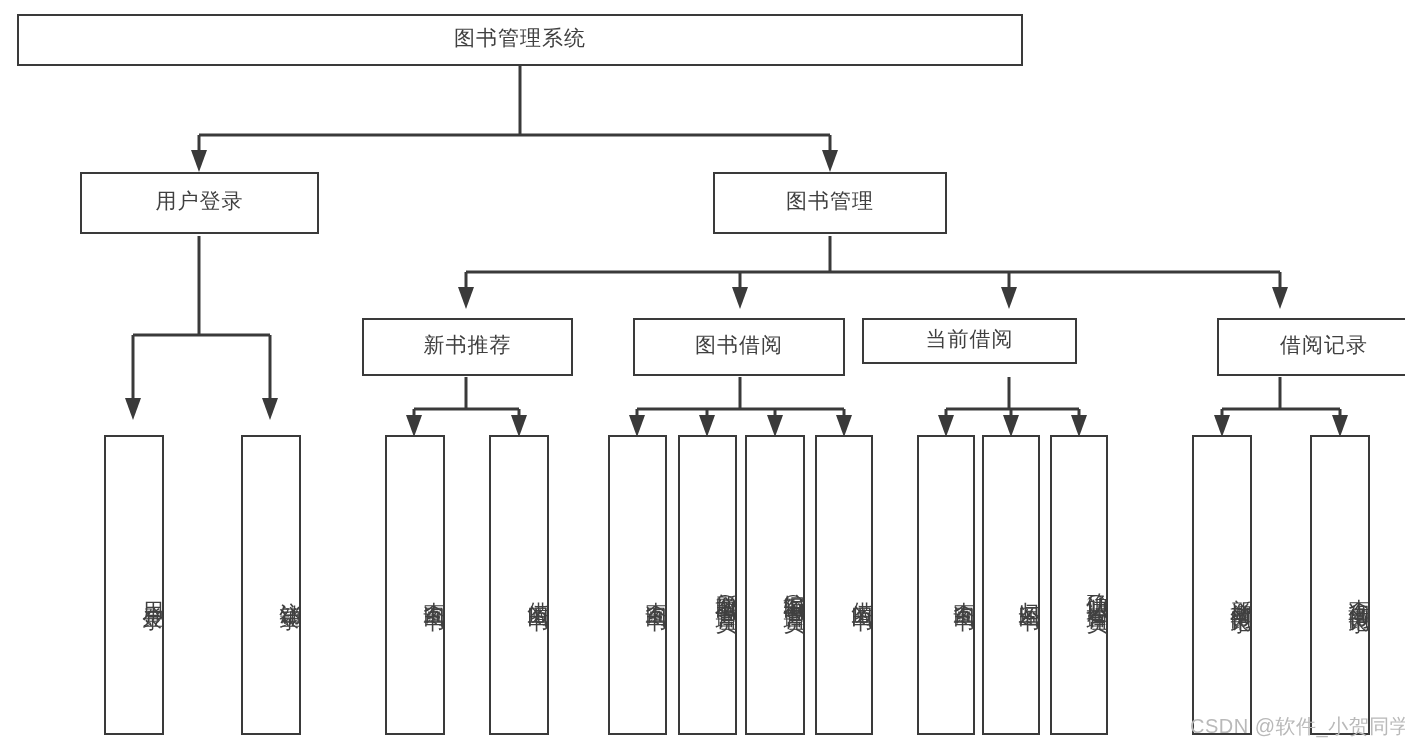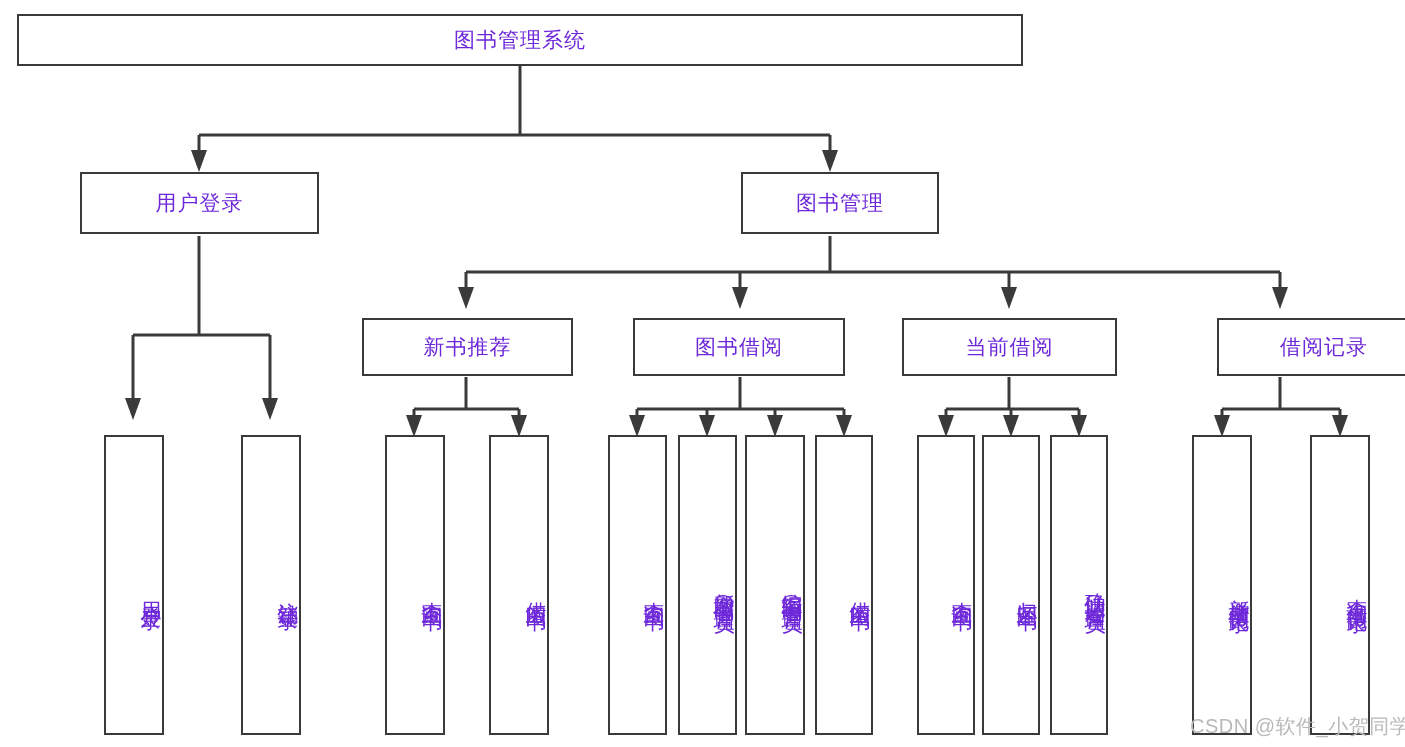--- a/index.html
+++ b/index.html
@@ -26,21 +26,22 @@
     pointer-events: none;
   }
   .node {
     position: absolute;
     box-sizing: border-box;
     background: #ffffff;
     border: 2px solid #3a3a3a;
     display: flex;
     align-items: center;
     justify-content: center;
-    color: #6d28d9;
+    color: #404040;
+    font-family: Liberation Mono, monospace;
   }
   .node.h {
     font-size: 21px;
     letter-spacing: 1px;
     line-height: 1.1;
   }
   .node.v {
     writing-mode: vertical-rl;
     text-orientation: upright;
     font-size: 21px;
@@ -145,31 +146,31 @@
     </g>
   </svg>
 
   <div class="node h" style="left:17px; top:14px; width:1006px; height:52px;">
     <span class="lbl">图书管理系统</span>
   </div>
 
   <div class="node h" style="left:80px; top:172px; width:239px; height:62px;">
     <span class="lbl">用户登录</span>
   </div>
-  <div class="node h" style="left:713px; top:172px; width:198px; height:62px;margin-left:28px;">
+  <div class="node h" style="left:713px; top:172px; width:234px; height:62px;">
     <span class="lbl">图书管理</span>
   </div>
 
   <div class="node h" style="left:362px; top:318px; width:211px; height:58px;align-items:center;">
     <span class="lbl">新书推荐</span>
   </div>
   <div class="node h" style="left:633px; top:318px; width:212px; height:58px;">
     <span class="lbl">图书借阅</span>
   </div>
-  <div class="node h" style="left:902px; top:318px; width:215px; height:58px;align-items:center;">
+  <div class="node h" style="left:862px; top:318px; width:215px; height:46px;align-items:center;">
     <span class="lbl">当前借阅</span>
   </div>
   <div class="node h" style="left:1173px; top:318px; width:214px; height:58px;margin-left:44px;">
     <span class="lbl">借阅记录</span>
   </div>
 
   <div class="node v" style="left:104px; top:435px; width:60px; height:300px;">
     <span class="lbl">用户登录</span>
   </div>
   <div class="node v" style="left:241px; top:435px; width:60px; height:300px;">

